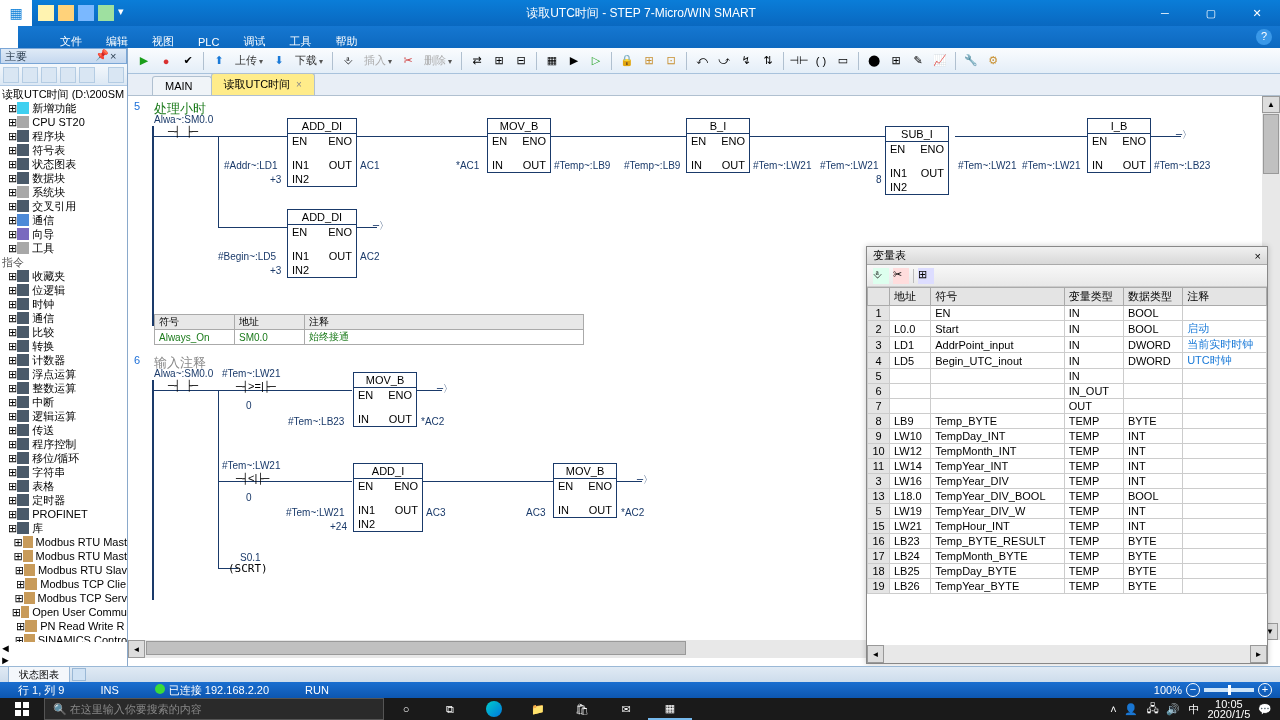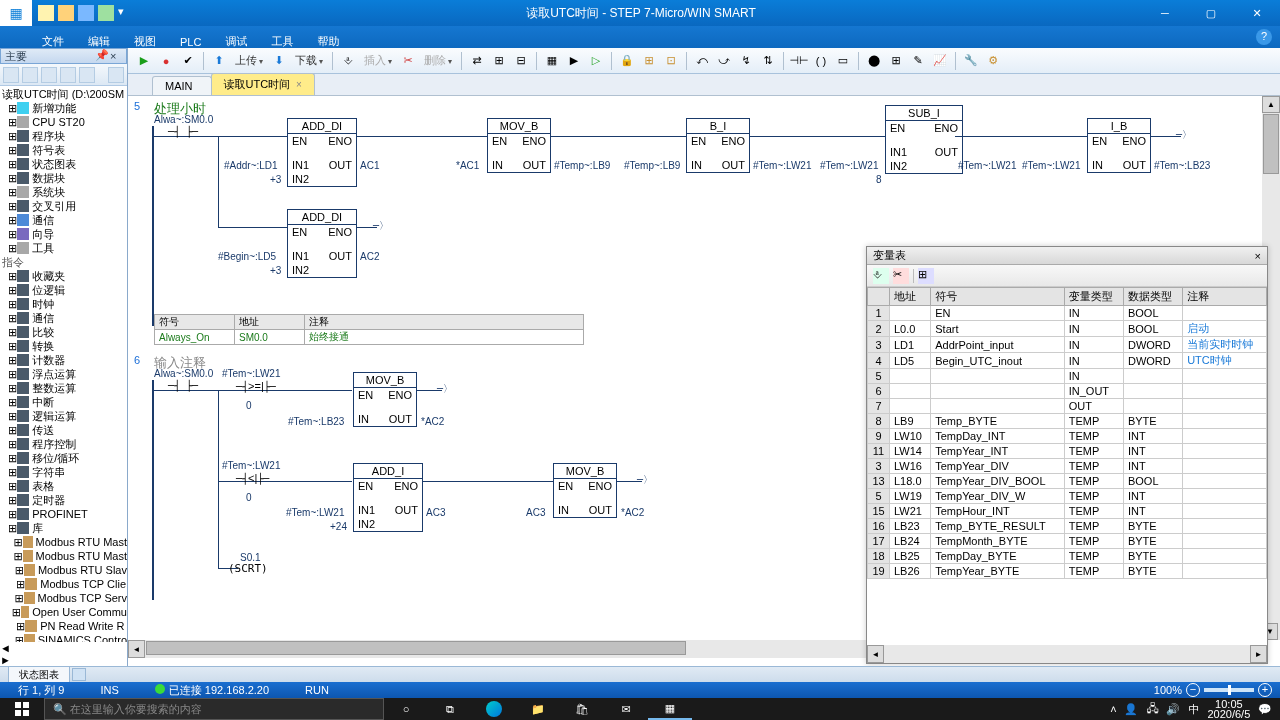--- a/index.html
+++ b/index.html
@@ -9,21 +9,21 @@
 .titlebar { height:26px; background:linear-gradient(#0a7dd8,#0968c0); display:flex; align-items:center; color:#fff; }
 .titlebar .app-icon { width:32px; height:26px; background:#fff; display:flex; align-items:center; justify-content:center; color:#0a7dd8; font-size:14px; }
 .titlebar .quick { display:flex; gap:4px; padding:0 6px; }
 .titlebar .quick span { width:16px; height:16px; display:inline-block; }
 .titlebar .title { flex:1; text-align:center; font-size:12px; }
 .titlebar .winbtn { width:46px; height:26px; display:flex; align-items:center; justify-content:center; }
 .titlebar .winbtn.close { background:transparent; }
 .qi-new{background:#fff3b0;} .qi-open{background:#ffd27a;} .qi-save{background:#7ab8ff;} .qi-set{background:#9ee0a0;}
 
 
-.menubar { height:31px; background:linear-gradient(#1577d1,#0a63b8); display:flex; align-items:center; padding:0 42px; gap:24px; color:#fff; position:relative; }
+.menubar { height:31px; background:linear-gradient(#1577d1,#0a63b8); display:flex; align-items:center; padding:0 42px; gap:24px; color:#fff; position:relative;margin-left:18px; }
 .menubar .help { position:absolute; right:8px; top:3px; width:16px; height:16px; border-radius:8px; background:#3a98e8; color:#fff; text-align:center; line-height:15px; }
 
 
 .panelhdr { height:16px; background:linear-gradient(#dfeaf6,#c5d8ef); border:1px solid #7aa6d6; font-size:10px; display:flex; align-items:center; padding:0 4px; color:#2c3e50; }
 .panelhdr .x { margin-left:auto; width:12px; height:12px; text-align:center; line-height:11px; }
 .panelhdr .pin { margin-left:3px; width:12px; }
 
 
 .leftpane { position:absolute; left:0; top:48px; width:128px; bottom:54px; background:#fff; border-right:1px solid #8aa9cb; display:flex; flex-direction:column; }
 .toolstrip { height:22px; background:linear-gradient(#f4f8fc,#dce8f4); border-bottom:1px solid #b0c9e4; display:flex; align-items:center; gap:3px; padding:0 3px; }
@@ -312,21 +312,21 @@
     <div class="row" style="height:10px"></div>
     <div class="row">
         <span>IN</span>
         <span>OUT</span>
       </div>
   </div>
   <div class="lbl" style="left:496px;top:64px">#Temp~:LB9</div>
   <div class="lbl" style="left:625px;top:64px">#Tem~:LW21</div>
   <div class="rungline" style="left:622px;top:40px;width:135px;height:1px"></div>
 
-  <div class="fbox" style="left:757px;top:9px;width:78px">
+  <div class="fbox" style="left:757px;top:30px;width:64px">
     <div class="hdr">SUB_I</div>
     <div class="row">
         <span>EN</span>
         <span>ENO</span>
       </div>
     <div class="row" style="height:10px"></div>
     <div class="row">
         <span>IN1</span>
         <span>OUT</span>
       </div>
@@ -569,20 +569,28 @@
           <td>LB9</td>
           <td>Temp_BYTE</td>
           <td>TEMP</td>
           <td>BYTE</td>
           <td style="color: rgb(26, 122, 216);"></td>
         </tr>
         <tr>
           <td class="idx">9</td>
           <td>LW10</td>
           <td>TempDay_INT</td>
+          <td>TEMP</td>
+          <td>INT</td>
+          <td style="color: rgb(26, 122, 216);"></td>
+        </tr>
+        <tr>
+          <td class="idx">10</td>
+          <td>LW12</td>
+          <td>TempMonth_INT</td>
           <td>TEMP</td>
           <td>INT</td>
           <td style="color: rgb(26, 122, 216);"></td>
         </tr>
         <tr>
           <td class="idx">11</td>
           <td>LW14</td>
           <td>TempYear_INT</td>
           <td>TEMP</td>
           <td>INT</td>
@@ -701,17 +709,17 @@
   <div class="tb">✉</div>
   <div class="tb active">▦</div>
   <div class="tray">
     <span>˄</span>
     <span>👤</span>
     <span>🖧</span>
     <span>🔊</span>
     <span>中</span>
     <div class="col">
         <span>10:05</span>
-        <span>2020/6/5</span>
+        <span>2020/1/5</span>
       </div>
     <span>💬</span>
   </div>
 </div>
 
 </body></html>

